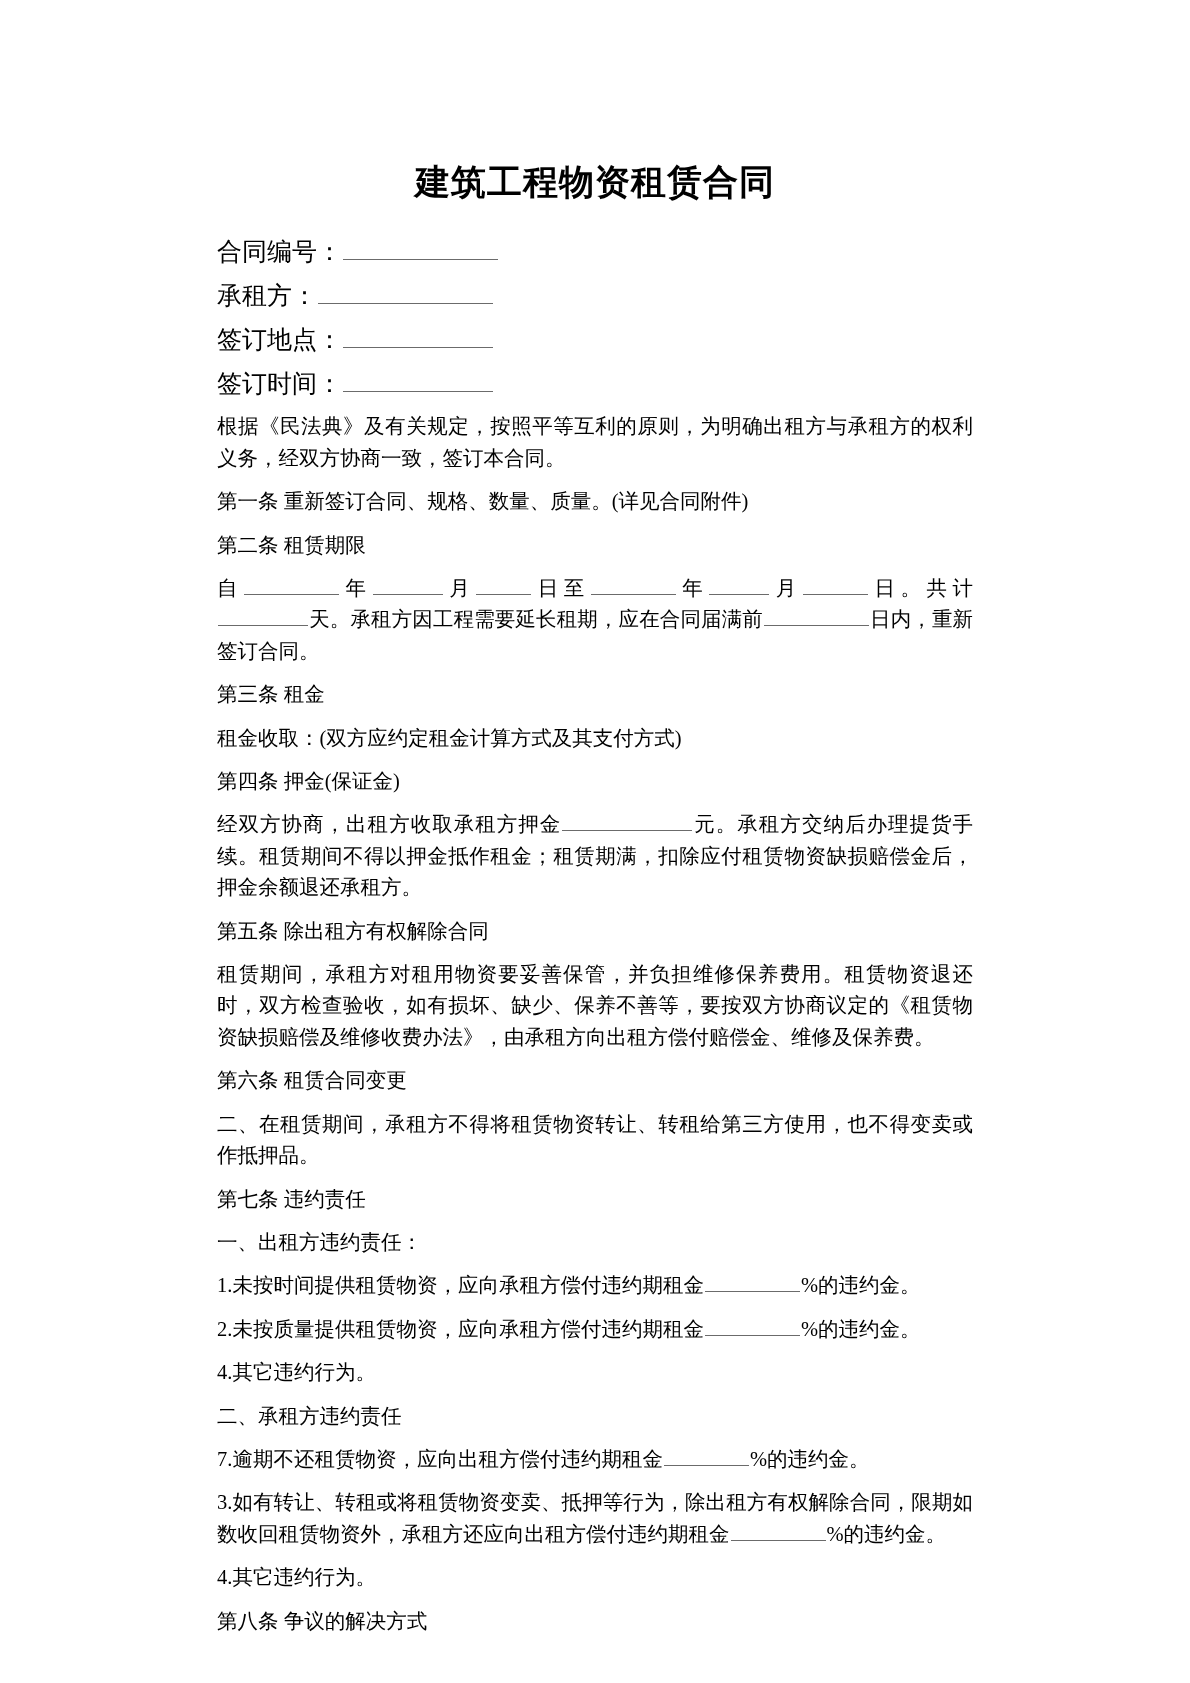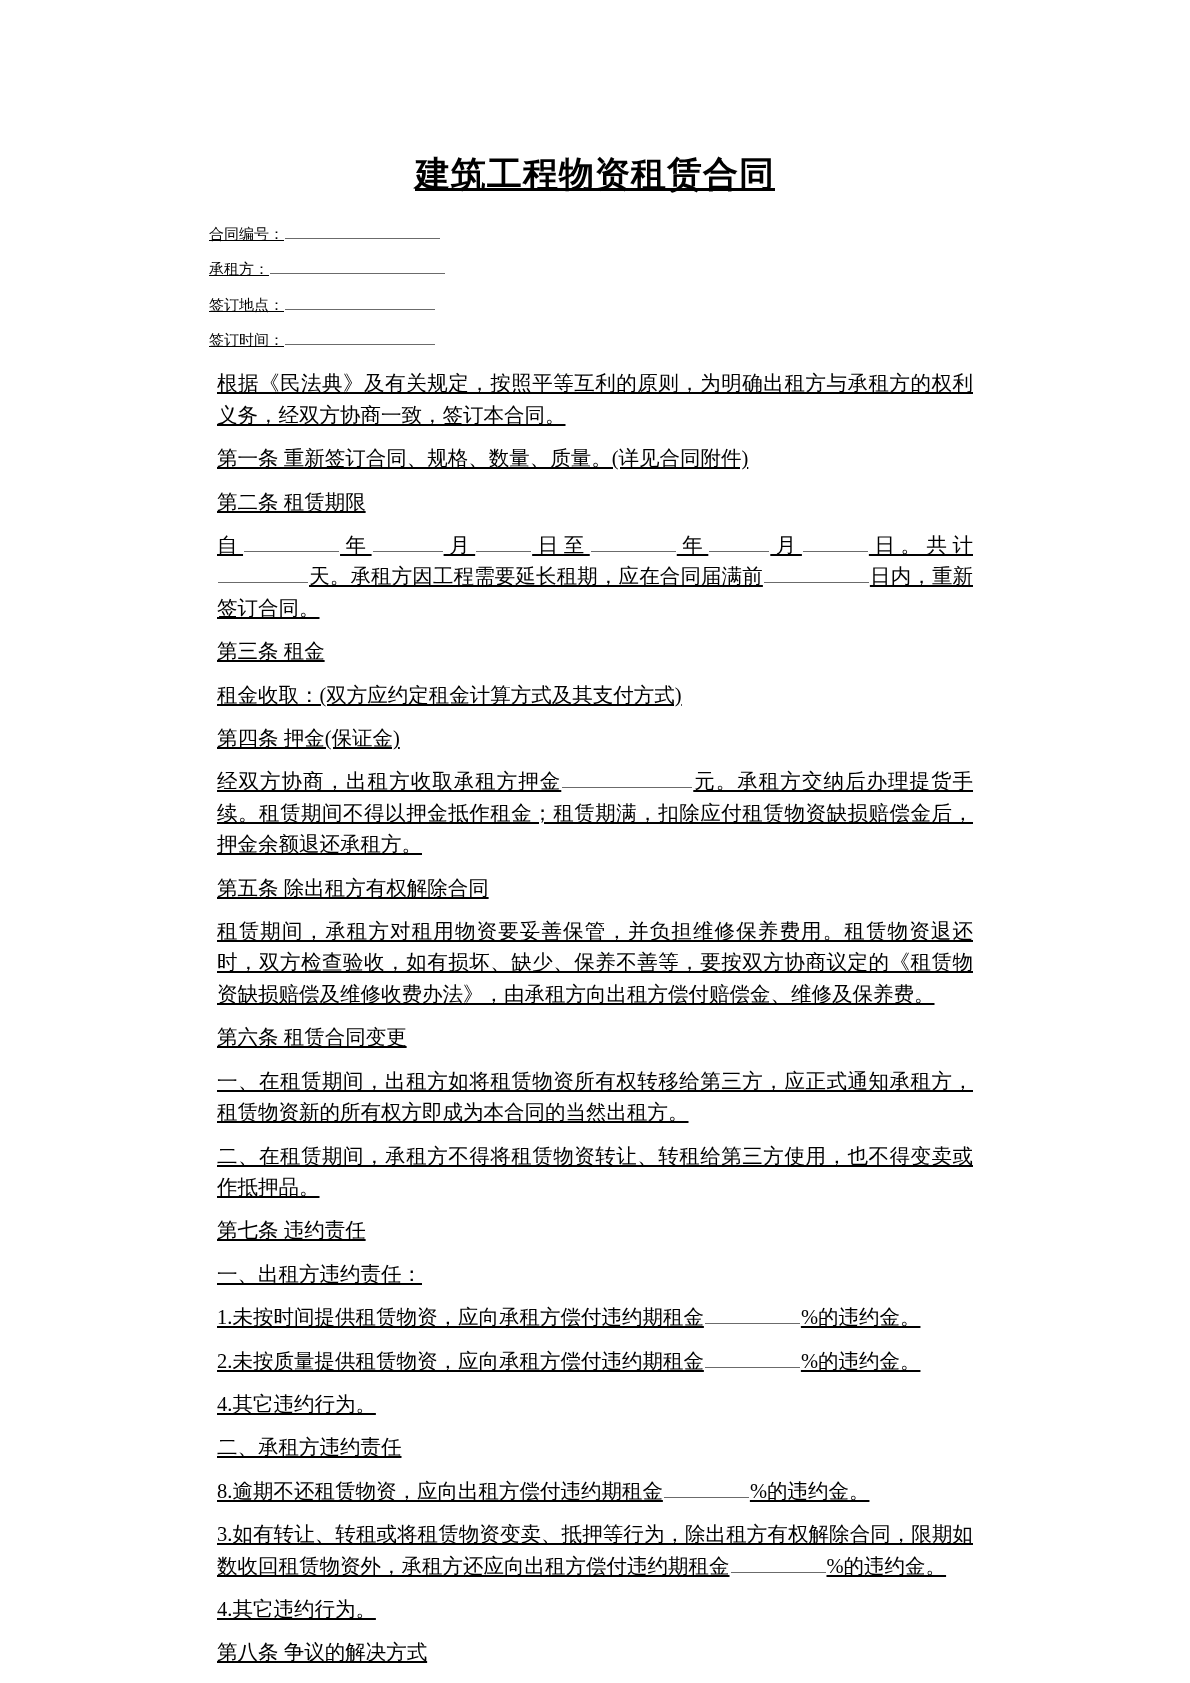--- a/index.html
+++ b/index.html
@@ -13,22 +13,21 @@
     font-family: "Liberation Serif", "DejaVu Serif", serif;
     color: #000000;
     overflow: hidden;
   }
   .page {
     position: relative;
     width: 1190px;
     height: 1683px;
     background: #ffffff;
     box-sizing: border-box;
-    padding: 8px;
-    text-decoration: underline;
+    padding: 16px;
   }
   .doc-title {
     text-align: center;
     font-size: 35px;
     font-weight: bold;
     letter-spacing: 1px;
     margin: 0;
     padding-top: 145px;
     padding-bottom: 0;
     line-height: 1.25;
@@ -43,23 +42,23 @@
     font-size: 20.5px;
     line-height: 31.4px;
     margin: 12px;
     padding: 0;
     white-space: normal;
     text-align: justify;
     text-justify: inter-ideograph;
     word-break: break-all;
   }
   .field-line {
-    font-size: 15px;
+    font-size: 25px;
     line-height: 31.4px;
-    margin: 4px;
+    margin: 12px;
     white-space: nowrap;
   }
   .blank {
     display: inline-block;
     border-bottom: 1px solid #6b6b6b;
     vertical-align: baseline;
     height: 0.95em;
     margin: 0 1px;
   }
   .b-num  { width: 155px; }
@@ -120,33 +119,32 @@
     <p class="line">第三条  租金</p>
     <p class="line">租金收取：(双方应约定租金计算方式及其支付方式)</p>
 
     <p class="line">第四条  押金(保证金)</p>
     <p class="line"><span>经双方协商，出租方收取承租方押金</span><span class="blank b-deposit"></span><span>元。承租方交纳后办理提货手续。租赁期间不得以押金抵作租金；租赁期满，扣除应付租赁物资缺损赔偿金后，押金余额退还承租方。</span></p>
 
     <p class="line">第五条  除出租方有权解除合同</p>
     <p class="line">租赁期间，承租方对租用物资要妥善保管，并负担维修保养费用。租赁物资退还时，双方检查验收，如有损坏、缺少、保养不善等，要按双方协商议定的《租赁物资缺损赔偿及维修收费办法》，由承租方向出租方偿付赔偿金、维修及保养费。</p>
 
     <p class="line">第六条  租赁合同变更</p>
-    <p class="line">一、在租赁期间，出租方如将租赁物资所有权转移给第三方，应正式通知承租方，租赁物资新的所有权方即成为本合同的当然出租方。</p>
     <p class="line">二、在租赁期间，承租方不得将租赁物资转让、转租给第三方使用，也不得变卖或作抵押品。</p>
 
     <p class="line">第七条  违约责任</p>
     <p class="line">一、出租方违约责任：</p>
 
     <p class="line"><span>1.未按时间提供租赁物资，应向承租方偿付违约期租金</span><span class="blank b-pct-l"></span><span>%的违约金。</span></p>
     <p class="line"><span>2.未按质量提供租赁物资，应向承租方偿付违约期租金</span><span class="blank b-pct-l"></span><span>%的违约金。</span></p>
     <p class="line">4.其它违约行为。</p>
 
     <p class="line">二、承租方违约责任</p>
 
-    <p class="line"><span>8.逾期不还租赁物资，应向出租方偿付违约期租金</span><span class="blank b-pct-m"></span><span>%的违约金。</span></p>
+    <p class="line"><span>7.逾期不还租赁物资，应向出租方偿付违约期租金</span><span class="blank b-pct-m"></span><span>%的违约金。</span></p>
     <p class="line"><span>3.如有转让、转租或将租赁物资变卖、抵押等行为，除出租方有权解除合同，限期如数收回租赁物资外，承租方还应向出租方偿付违约期租金</span><span class="blank b-pct-l"></span><span>%的违约金。</span></p>
     <p class="line">4.其它违约行为。</p>
 
     <p class="line">第八条  争议的解决方式</p>
     <div class="spacer-line"></div>
     <div class="rule-line"></div>
 
     <p class="line">第九条  其它约定事项</p>
 
   </div>

